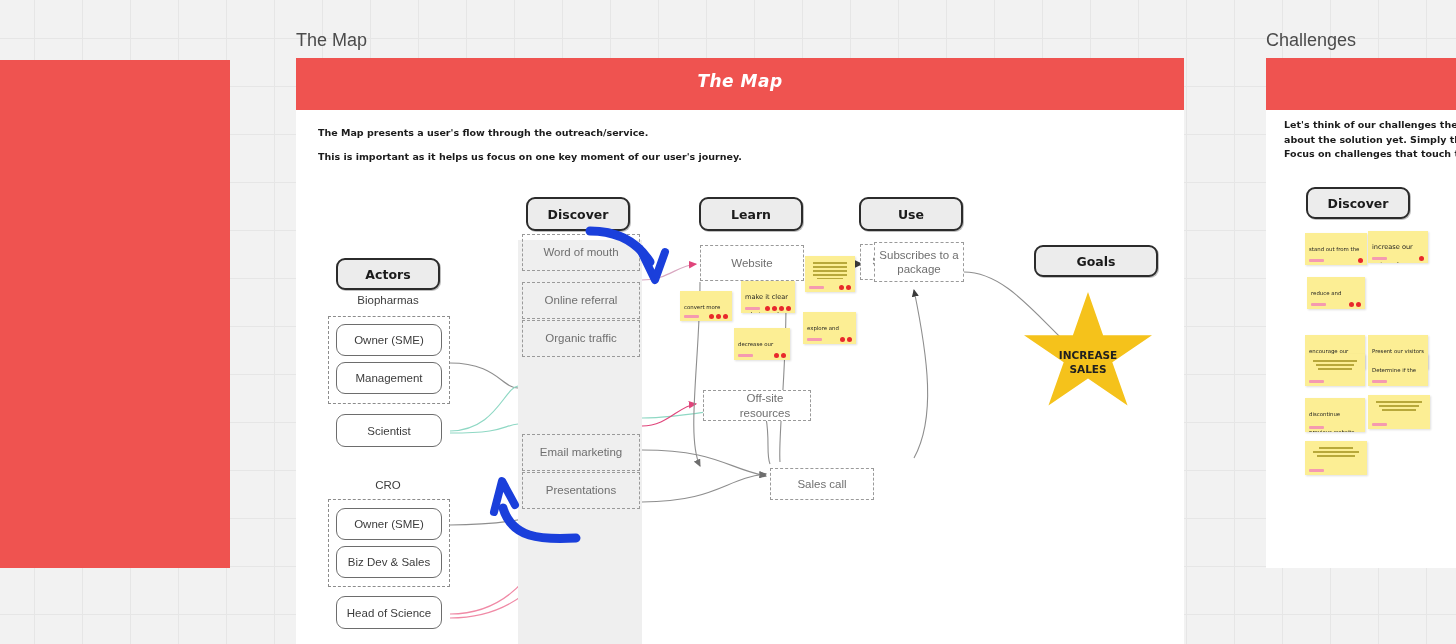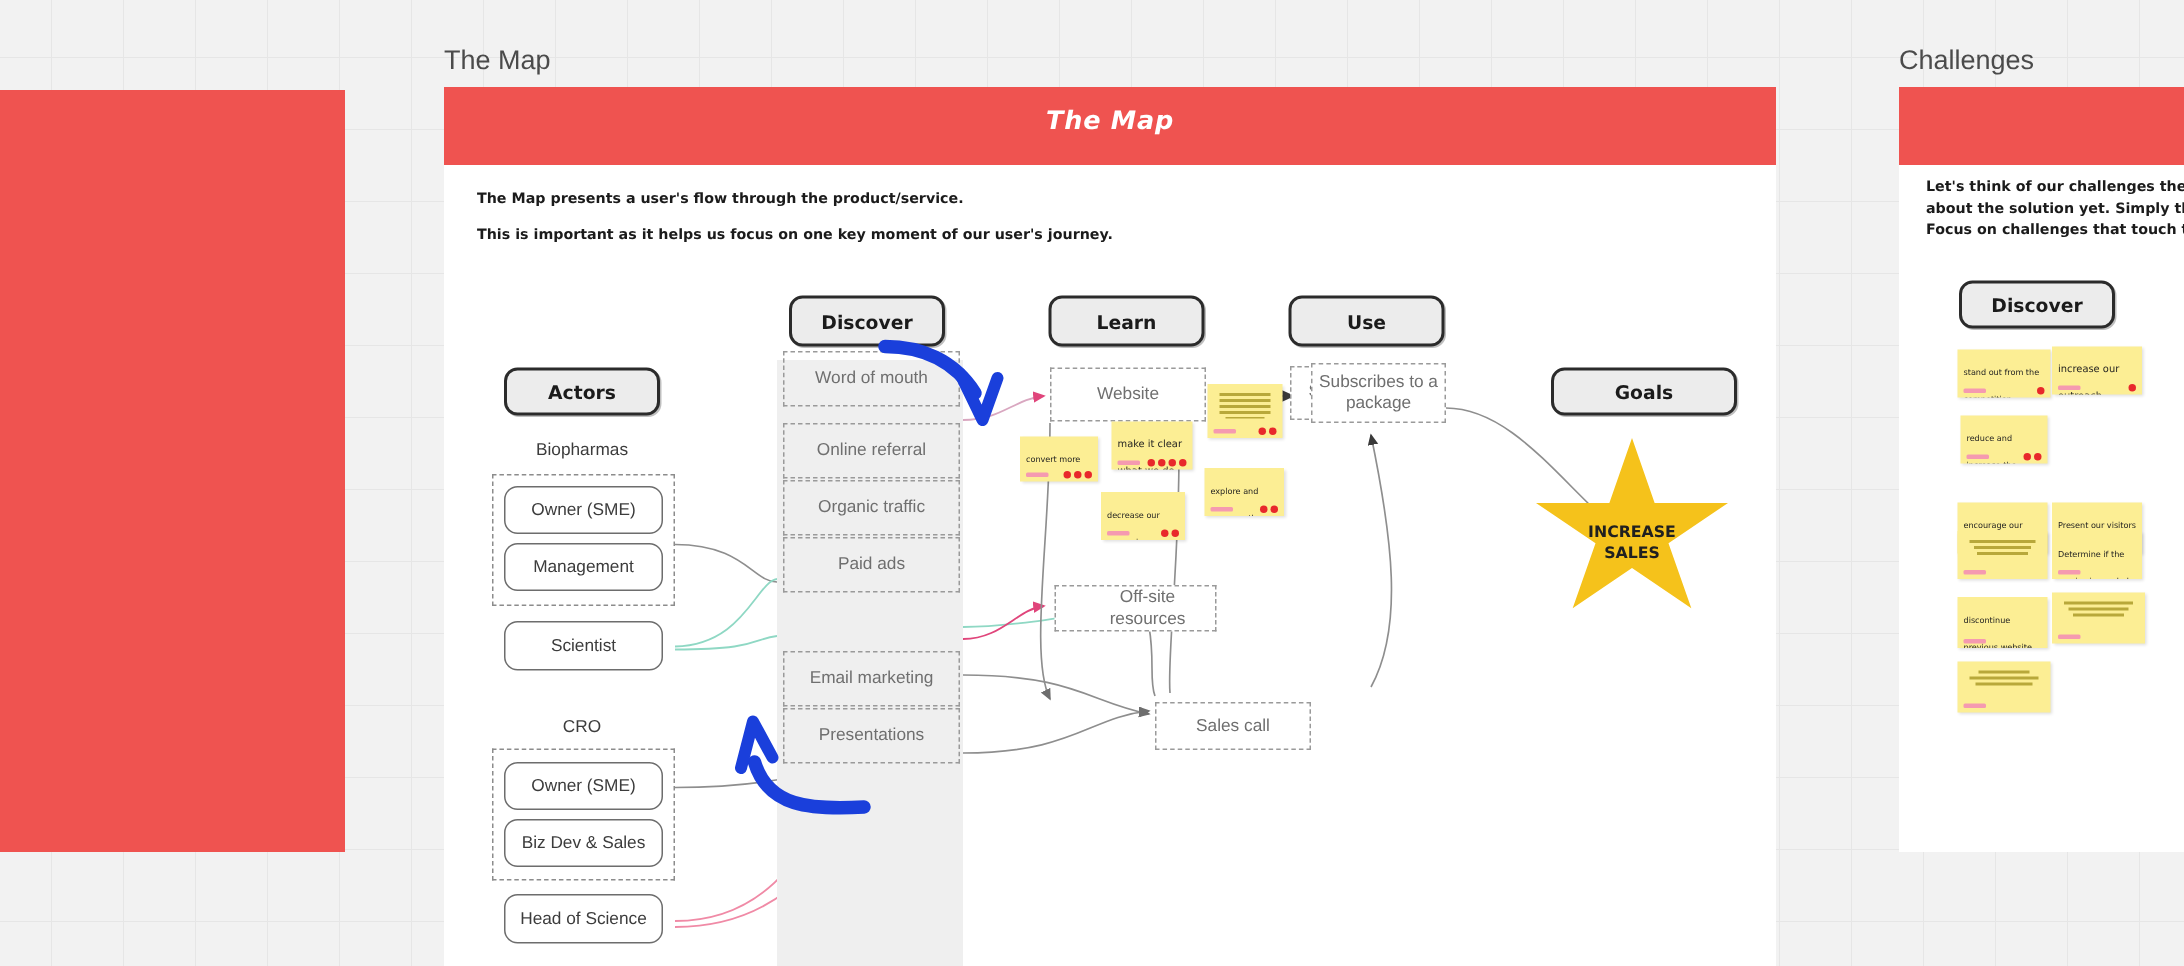--- a/index.html
+++ b/index.html
@@ -224,21 +224,21 @@
 
   <div class="frame-title" id="title-map">The Map</div>
   <div class="frame-title" id="title-challenges">Challenges</div>
 
   <div class="frame" id="frame-map">
 
     <div class="frame-banner">
       <div class="banner-text">The Map</div>
     </div>
 
-    <div class="frame-intro" id="map-intro-1">The Map presents a user's flow through the product/service.</div>
+    <div class="frame-intro" id="map-intro-1">The Map presents a user's flow through the outreach/service.</div>
     <div class="frame-intro" id="map-intro-2">This is important as it helps us focus on one key moment of our user's journey.</div>
 
     <svg class="overlay" width="888" height="600">
       <defs>
         <marker id="ag" markerWidth="7" markerHeight="7" refX="6" refY="3.2" orient="auto">
           <path d="M0,0 L7,3.2 L0,6.4 z" fill="#6e6e6e"></path>
         </marker>
         <marker id="ap" markerWidth="7" markerHeight="7" refX="6" refY="3.2" orient="auto">
           <path d="M0,0 L7,3.2 L0,6.4 z" fill="#e0457b"></path>
         </marker>
@@ -271,32 +271,31 @@
       <path d="M404,224 C404,300 390,380 404,408" fill="none" stroke="#8e8e8e" stroke-width="1.1" marker-end="url(#ag)"></path>
       <path d="M490,244 C490,320 482,380 484,404" fill="none" stroke="#8e8e8e" stroke-width="1.1"></path>
 
       <path d="M470,360 C474,382 470,396 474,406" fill="none" stroke="#8e8e8e" stroke-width="1.1"></path>
 
       <path d="M618,400 C640,360 632,300 618,232" fill="none" stroke="#8e8e8e" stroke-width="1.1" marker-end="url(#ak)"></path>
 
       <path d="M668,214 C710,214 742,260 778,292" fill="none" stroke="#8e8e8e" stroke-width="1.1"></path>
     </svg>
 
-    <div class="pill" style="left:40px; top:187px; width:104px; height:32px;">Actors</div>
+    <div class="pill" style="left:40px; top:200px; width:104px; height:32px;">Actors</div>
     <div class="pill" style="left:230px; top:139px; width:104px; height:34px;">Discover</div>
     <div class="pill" style="left:403px; top:139px; width:104px; height:34px;">Learn</div>
     <div class="pill" style="left:563px; top:139px; width:104px; height:34px;text-align:right;">Use</div>
     <div class="pill" style="left:738px; top:187px; width:124px; height:32px;">Goals</div>
 
     <div class="lane" style="left:222px; top:182px; width:124px; height:418px;"></div>
 
     <div class="dbox" style="left:226px; top:176px; width:118px; height:37px;">Word of mouth</div>
     <div class="dbox" style="left:226px; top:224px; width:118px; height:37px;">Online referral</div>
     <div class="dbox" style="left:226px; top:262px; width:118px; height:37px;">Organic traffic</div>
-    <div class="dbox" style="left:226px; top:300px; width:118px; height:37px;">Paid ads</div>
     <div class="dbox" style="left:226px; top:376px; width:118px; height:37px;">Email marketing</div>
     <div class="dbox" style="left:226px; top:414px; width:118px; height:37px;">Presentations</div>
 
     <div class="group-label" style="left:12px; top:236px;">Biopharmas</div>
     <div class="group-dashed" style="left:32px; top:258px; width:122px; height:88px;"></div>
     <div class="abox" style="left:40px; top:266px; width:106px; height:32px;">Owner (SME)</div>
     <div class="abox" style="left:40px; top:304px; width:106px; height:32px;">Management</div>
     <div class="abox" style="left:40px; top:356px; width:106px; height:33px;">Scientist</div>
 
     <div class="group-label" style="left:12px; top:421px;">CRO</div>

